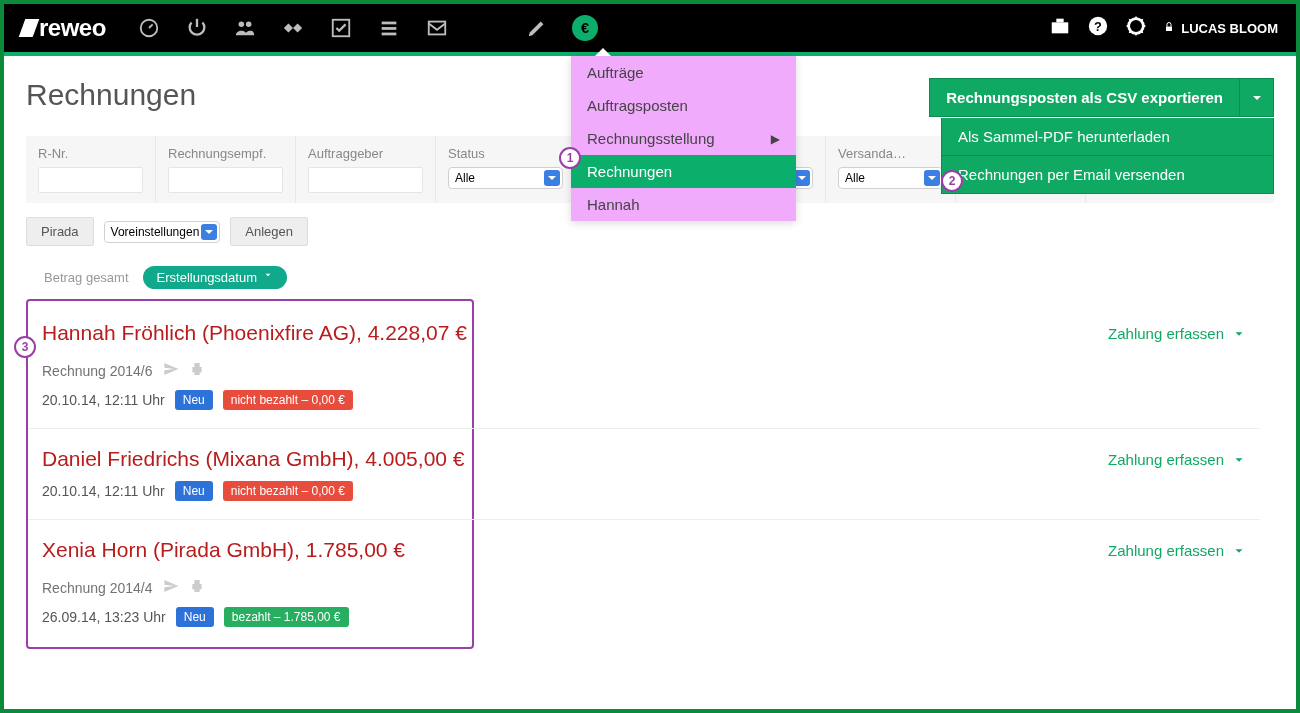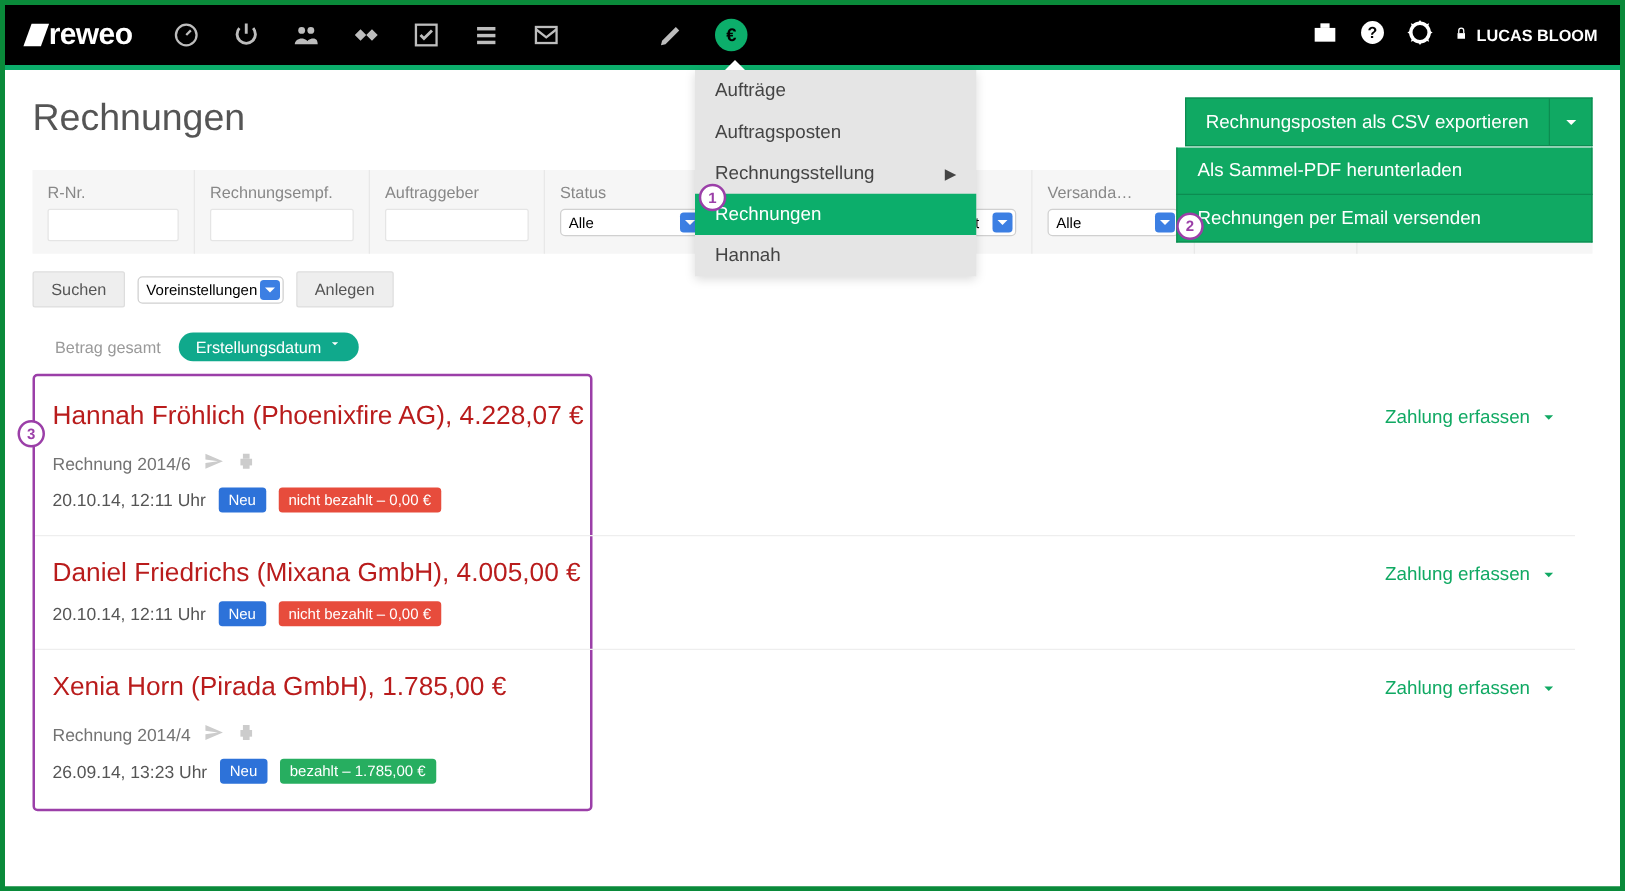--- a/index.html
+++ b/index.html
@@ -14,32 +14,32 @@
   .nav-icons .ic svg{width:22px;height:22px;fill:#bdbdbd;}
   .nav-icons .ic.active{background:#0cae6b;border-radius:50%;width:26px;height:26px}
   .nav-icons .ic.active svg{fill:#000}
   .topbar .spacer{flex:1}
   .right-icons{display:flex;gap:16px;align-items:center;color:#fff}
   .right-icons .ic svg{width:22px;height:22px;fill:#fff}
   .username{font-size:13px;font-weight:600;color:#fff;display:flex;gap:6px}
   .accent-line{height:4px;background:#0cae6b}
   
   
-  .euro-dropdown{position:absolute;top:52px;left:552px;width:225px;background:#e5e5e5;box-shadow:0 2px 8px rgba(0,0,0,0.15);z-index:30;font-size:15px;}
+  .euro-dropdown{position:absolute;top:52px;left:567px;width:225px;background:#f0abfc;box-shadow:0 2px 8px rgba(0,0,0,0.15);z-index:30;font-size:15px;}
   .euro-dropdown::before{content:"";position:absolute;top:-8px;left:24px;border:8px solid transparent;border-bottom-color:#fff;border-top:none;}
   .euro-dropdown .dditem{padding:8px 16px;cursor:pointer;display:flex;align-items:center;justify-content:space-between;color:#444}
   .euro-dropdown .dditem.hover{background:#0cae6b;color:#fff}
   .euro-dropdown .submenu-arrow{font-size:12px}
 
   
   .page{padding:22px 22px 0 22px;position:relative}
   .page-title{font-size:30px;font-weight:300;color:#555}
   
   .export-btn{position:absolute;top:22px;right:22px;display:flex;z-index:20}
-  .export-btn .main{background:#10a963;color:#fff;font-size:15px;padding:10px 16px;border:1px solid #0c8c51;cursor:pointer;font-weight:400}
+  .export-btn .main{background:#10a963;color:#fff;font-size:15px;padding:10px 16px;border:1px solid #0c8c51;cursor:pointer;font-weight:700}
   .export-btn .caret{background:#10a963;border:1px solid #0c8c51;border-left:none;width:34px;display:flex;align-items:center;justify-content:center;cursor:pointer}
   .export-btn .caret svg{width:16px;height:16px;fill:#fff;transform:rotate(180deg)}
   .export-menu{position:absolute;top:40px;right:0;width:333px;z-index:20}
   .export-menu .mitem{background:#10a963;color:#fff;padding:10px 16px;font-size:15px;border:1px solid #0c8c51;border-top:none;cursor:pointer;font-weight:500}
 
   
   .filters{margin-top:24px;background:#f6f6f6;display:flex;gap:0;padding:0;}
   .fcell{border-right:1px solid #e8e8e8;padding:10px 12px;flex:0 0 auto}
   .fcell label{font-size:13px;color:#888;display:block;margin-bottom:6px}
   .fcell input[type=text]{background:#fff;border:1px solid #e5e5e5;border-radius:2px;height:26px;padding:2px 6px;font-size:13px;width:100%}
@@ -244,21 +244,21 @@
     </div>
     <div class="fcell" style="width:130px;border-right:none">
       <label>&nbsp;</label>
       <div class="fsel">
           <span>Alle</span>
         </div>
     </div>
   </div>
 
   <div class="actions-row">
-    <button class="btn-grey">Suchen</button>
+    <button class="btn-grey">Pirada</button>
     <div class="fsel" style="min-width:110px">
         <span>Voreinstellungen</span>
       </div>
     <button class="btn-grey">Anlegen</button>
   </div>
 
   <div class="sort-row">
     <span class="sort-label">Betrag gesamt</span>
     <span class="pill">
       <span>Erstellungsdatum</span>

